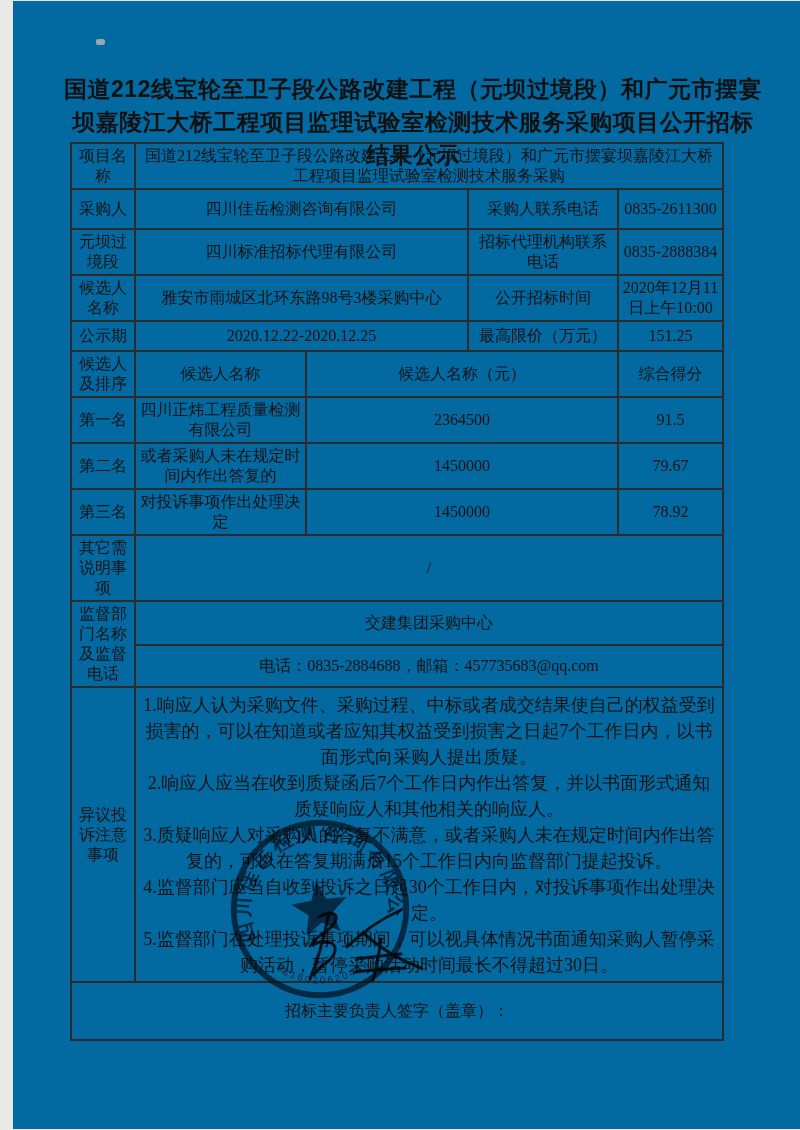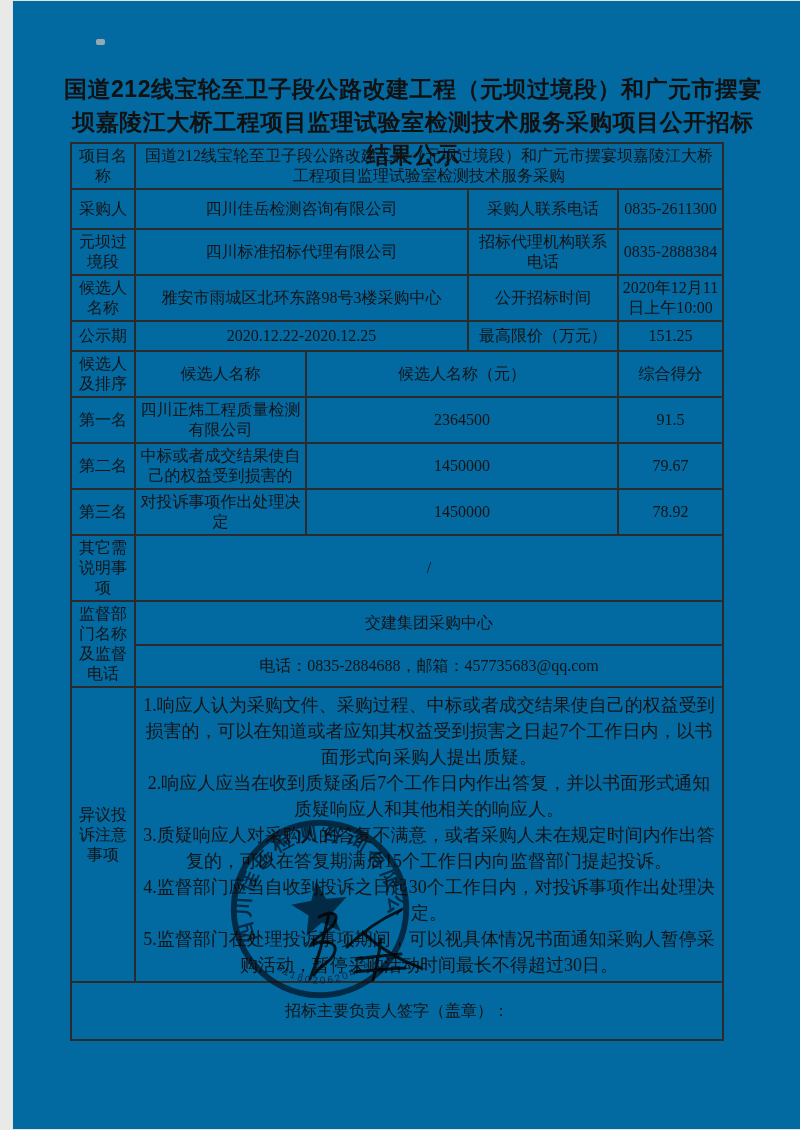--- a/index.html
+++ b/index.html
@@ -122,21 +122,21 @@
 
     <tr style="height:41px">
       <td class="lbl">第一名</td>
       <td>四川正炜工程质量检测有限公司</td>
       <td colspan="2">2364500</td>
       <td>91.5</td>
     </tr>
 
     <tr style="height:42px">
       <td class="lbl">第二名</td>
-      <td>中标或者成交结果使自己的权益受到损害的</td>
+      <td>或者采购人未在规定时间内作出答复的</td>
       <td colspan="2">1450000</td>
       <td>79.67</td>
     </tr>
 
     <tr style="height:38px">
       <td class="lbl">第三名</td>
       <td>对投诉事项作出处理决定</td>
       <td colspan="2">1450000</td>
       <td>78.92</td>
     </tr>

